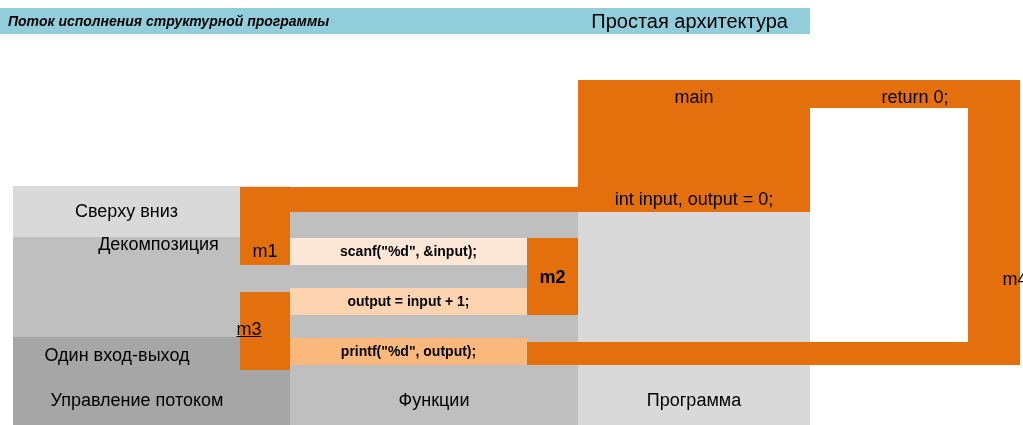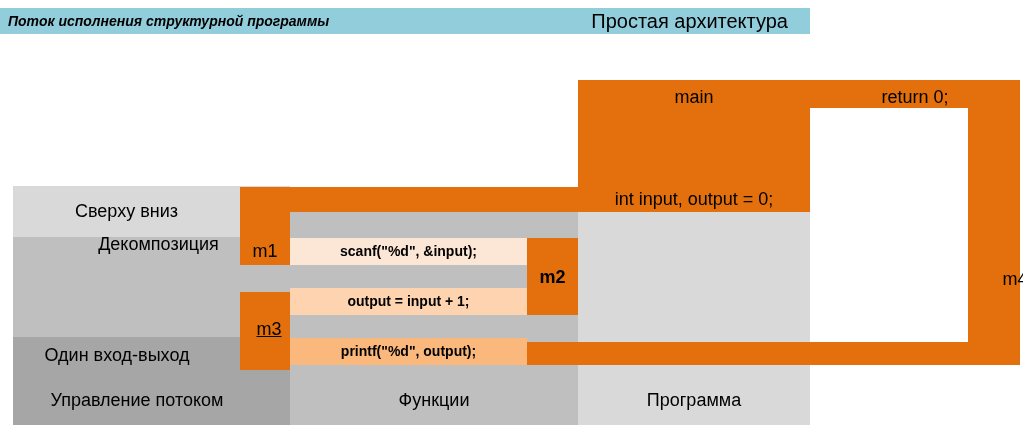--- a/index.html
+++ b/index.html
@@ -118,21 +118,21 @@
   .t-flow-4 { left: 13px;  top: 385px; width: 248px; height: 30px;  line-height: 30px;  }
 
   .t-func-foot { left: 290px; top: 385px; width: 288px; height: 30px; line-height: 30px; }
   .t-prog-foot { left: 578px; top: 385px; width: 232px; height: 30px; line-height: 30px; }
 
   .t-main    { left: 578px; top: 80px;  width: 232px; height: 34px; line-height: 34px; }
   .t-return  { left: 810px; top: 80px;  width: 210px; height: 34px; line-height: 34px; }
   .t-decl    { left: 578px; top: 187px; width: 232px; height: 25px; line-height: 25px; }
 
   .t-m1 { left: 240px; top: 238px; width: 50px; height: 27px; line-height: 27px; }
-  .t-m3 { left: 244px; top: 316px; width: 50px; height: 27px; line-height: 27px; text-decoration: underline; }
+  .t-m3 { left: 224px; top: 316px; width: 50px; height: 27px; line-height: 27px; text-decoration: underline; }
   .t-m2 { left: 527px; top: 264px; width: 51px; height: 27px; line-height: 27px; font-weight: bold; }
   .t-m4 { left: 968px; top: 266px; width: 52px; height: 27px; line-height: 27px; font-weight: normal; padding-left: 21px; }
 </style>
 </head>
 <body>
 
 <div class="header-bar">
   <div class="header-title">Поток исполнения структурной программы</div>
   <div class="header-subtitle">Простая архитектура</div>
 </div>

